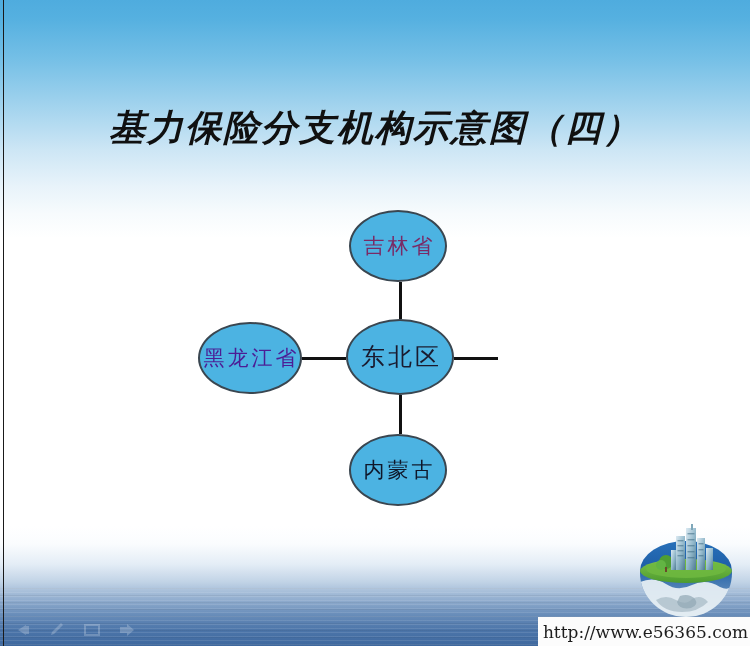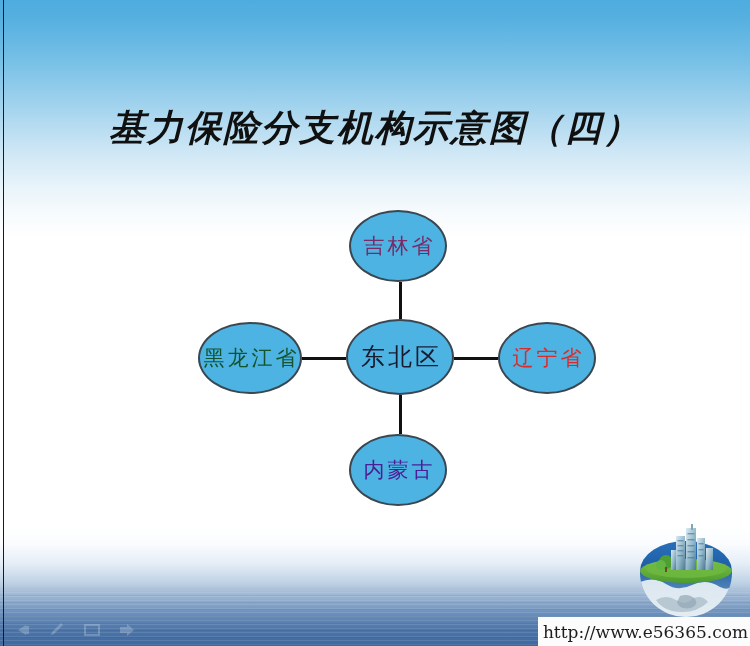--- a/index.html
+++ b/index.html
@@ -194,33 +194,30 @@
     <div class="connector vertical" style="left:398.5px; top:282px; height:37px;"></div>
     <div class="connector vertical" style="left:398.5px; top:395px; height:39px;"></div>
     <div class="connector horizontal" style="left:302px; top:356.5px; width:44px;"></div>
     <div class="connector horizontal" style="left:454px; top:356.5px; width:44px;"></div>
 
     <div class="node" style="left:349px; top:210px; width:98px; height:72px;">
       <span class="node-label" style="color:#7A2A66;">吉林省</span>
     </div>
 
     <div class="node" style="left:198px; top:322px; width:104px; height:72px;">
-      <span class="node-label" style="color:#14532d;">黑龙江省</span>
+      <span class="node-label" style="color:#4c1d95;">黑龙江省</span>
     </div>
 
     <div class="node" style="left:346px; top:319px; width:108px; height:76px;">
       <span class="node-label" style="color:#1A1A2E; font-size:24px;">东北区</span>
     </div>
 
-    <div class="node" style="left:498px; top:322px; width:98px; height:72px;">
-      <span class="node-label" style="color:#DA2B2B;">辽宁省</span>
-    </div>
 
     <div class="node" style="left:349px; top:434px; width:98px; height:72px;">
-      <span class="node-label" style="color:#4c1d95;">内蒙古</span>
+      <span class="node-label" style="color:#0f172a;">内蒙古</span>
     </div>
   </div>
 
   <svg class="globe" viewBox="0 0 112 96">
     <defs>
       <linearGradient id="gOcean" x1="0" y1="0" x2="0" y2="1">
         <stop offset="0%" stop-color="#2E7BC4"></stop>
         <stop offset="45%" stop-color="#1E5FA8"></stop>
         <stop offset="100%" stop-color="#9DB6CC"></stop>
       </linearGradient>

